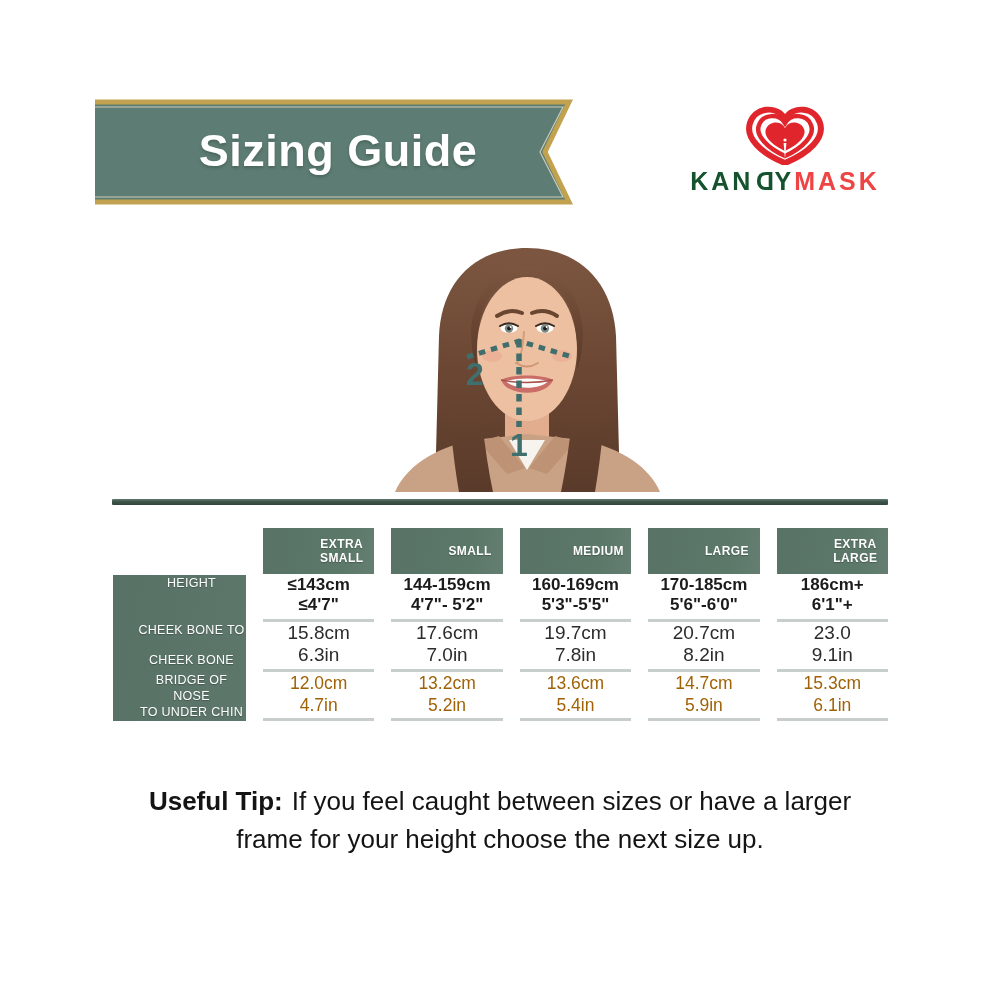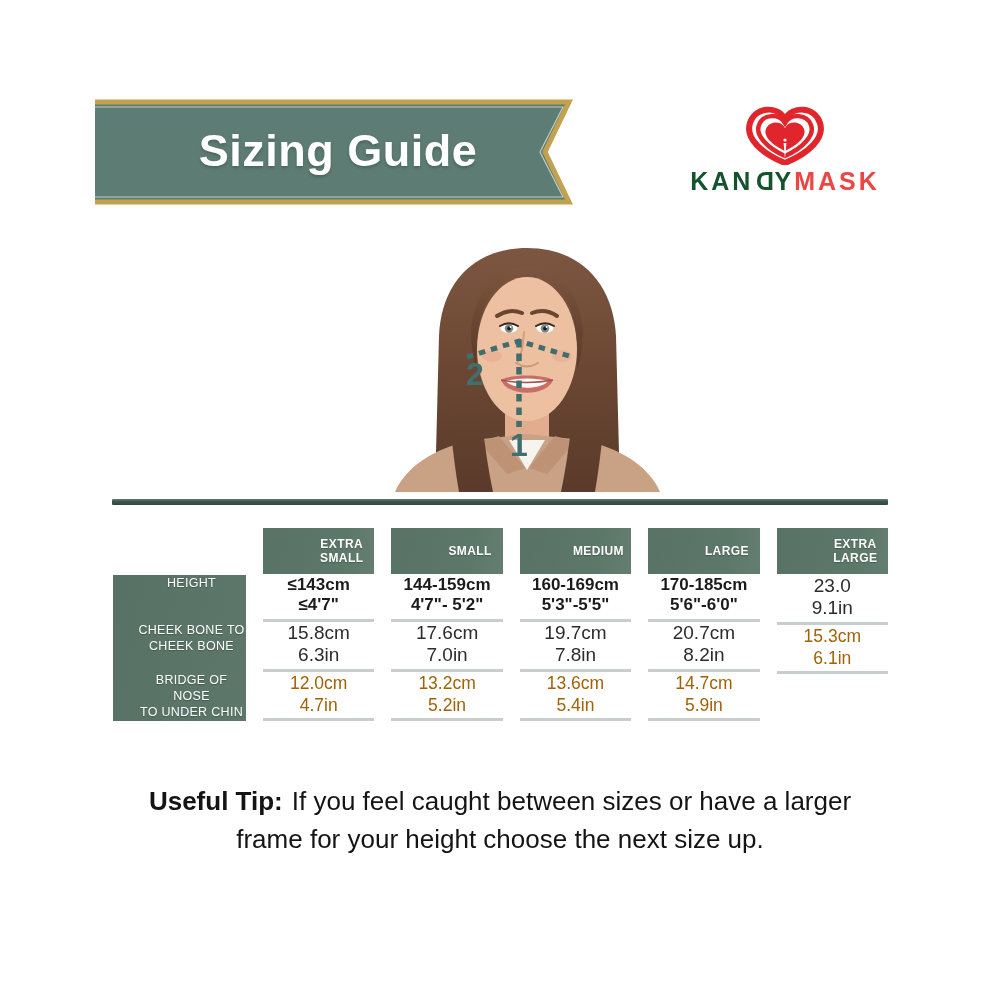--- a/index.html
+++ b/index.html
@@ -46,21 +46,21 @@
   .label-box{
     height:146px;background:linear-gradient(100deg,#577164,#5d786b);
     display:flex;flex-direction:column;
   }
   .label-row{
     display:flex;flex-direction:column;align-items:center;justify-content:flex-start;
     color:#ffffff;font-size:12.5px;font-weight:normal;line-height:16px;
     letter-spacing:.3px;text-align:center;text-shadow:0 1px 1px rgba(0,0,0,.25);padding-left:24px;
   }
   .label-row.r1{height:47px;}
-  .label-row.r2{height:50px;}
+  .label-row.r2{height:50px;gap:14px;}
   .label-row.r3{height:49px;}
   .cell{
     display:flex;flex-direction:column;align-items:center;justify-content:flex-start;
     border-bottom:3px solid #c7cecb;box-sizing:border-box;text-align:center;
   }
   .cell.height{height:47px;font-weight:bold;font-size:17px;line-height:20px;color:#1b1b1b;}
   .cell.cheek{height:50px;font-size:19px;line-height:22px;color:#2c2c2c;}
   .cell.bridge{height:49px;font-size:17.5px;line-height:22px;color:#a16207;}
   
   .tip{position:absolute;left:0;right:0;top:782px;text-align:center;
@@ -246,20 +246,24 @@
         <span>8.2in</span>
       </div>
       <div class="cell bridge">
         <span>14.7cm</span>
         <span>5.9in</span>
       </div>
     </div>
 
     <div class="col">
       <div class="col-header">EXTRA LARGE</div>
+      <div class="cell height">
+        <span>186cm+</span>
+        <span>6'1"+</span>
+      </div>
       <div class="cell cheek">
         <span>23.0</span>
         <span>9.1in</span>
       </div>
       <div class="cell bridge">
         <span>15.3cm</span>
         <span>6.1in</span>
       </div>
     </div>
   </div>

